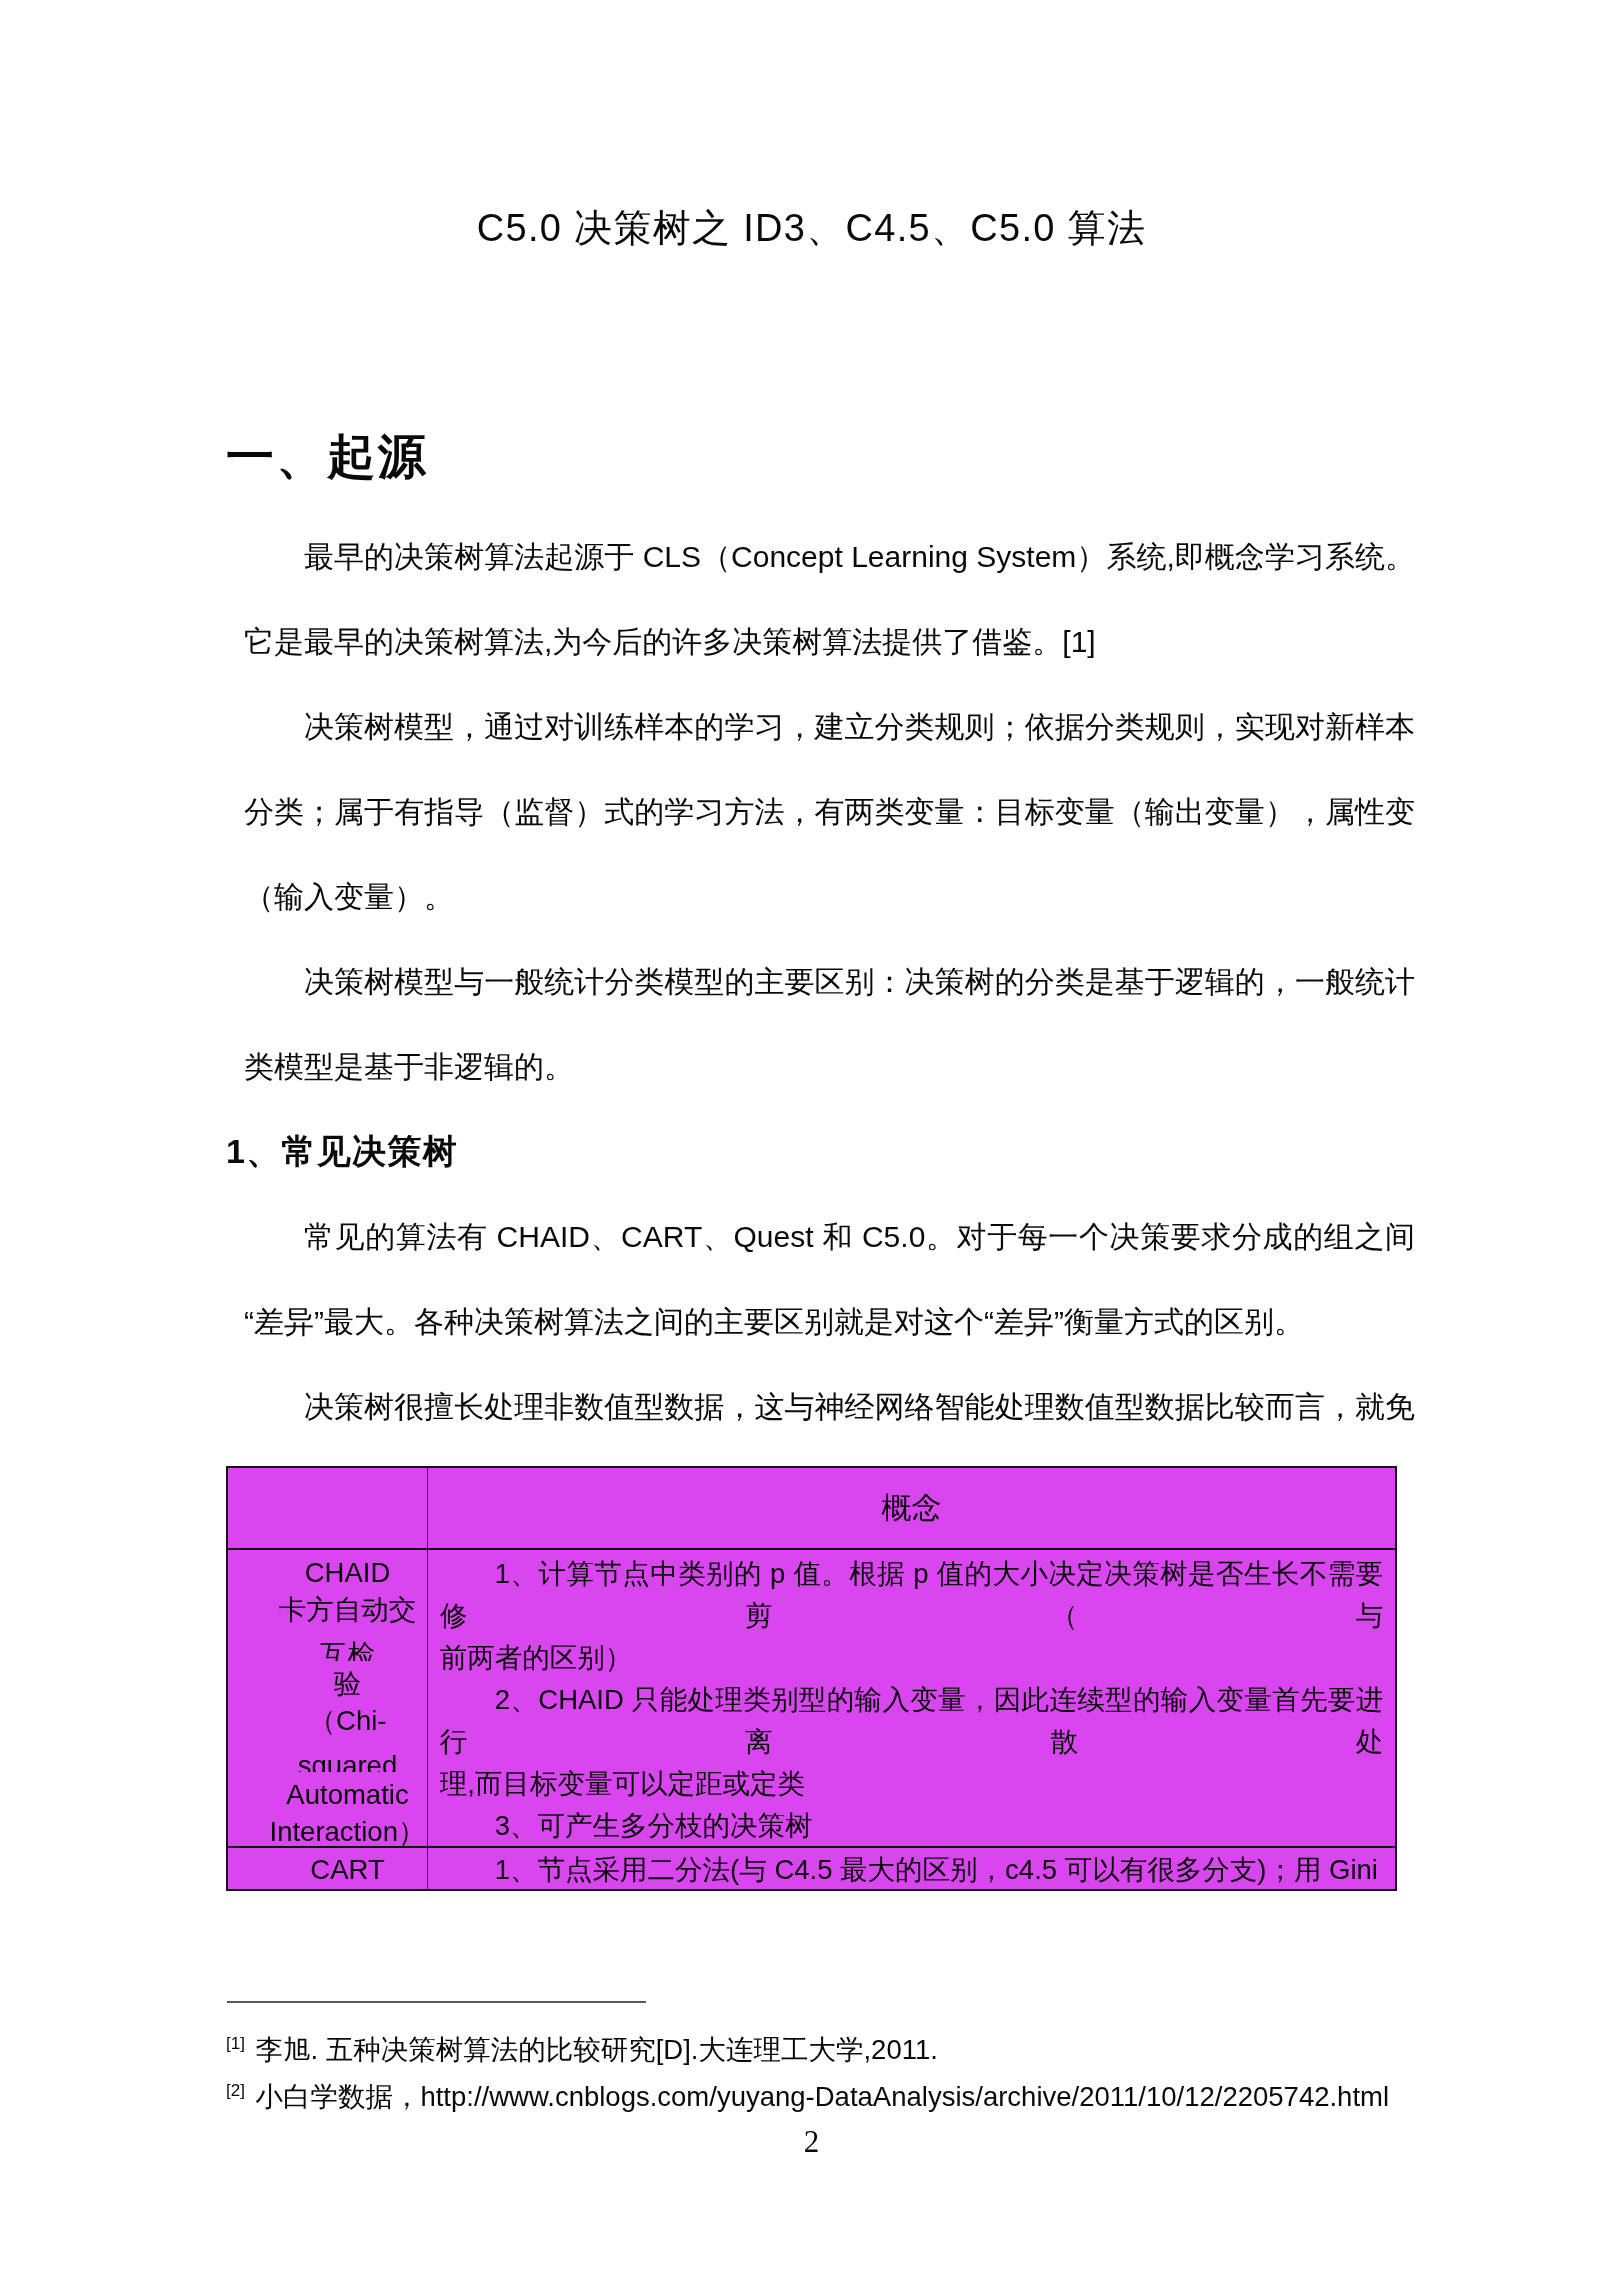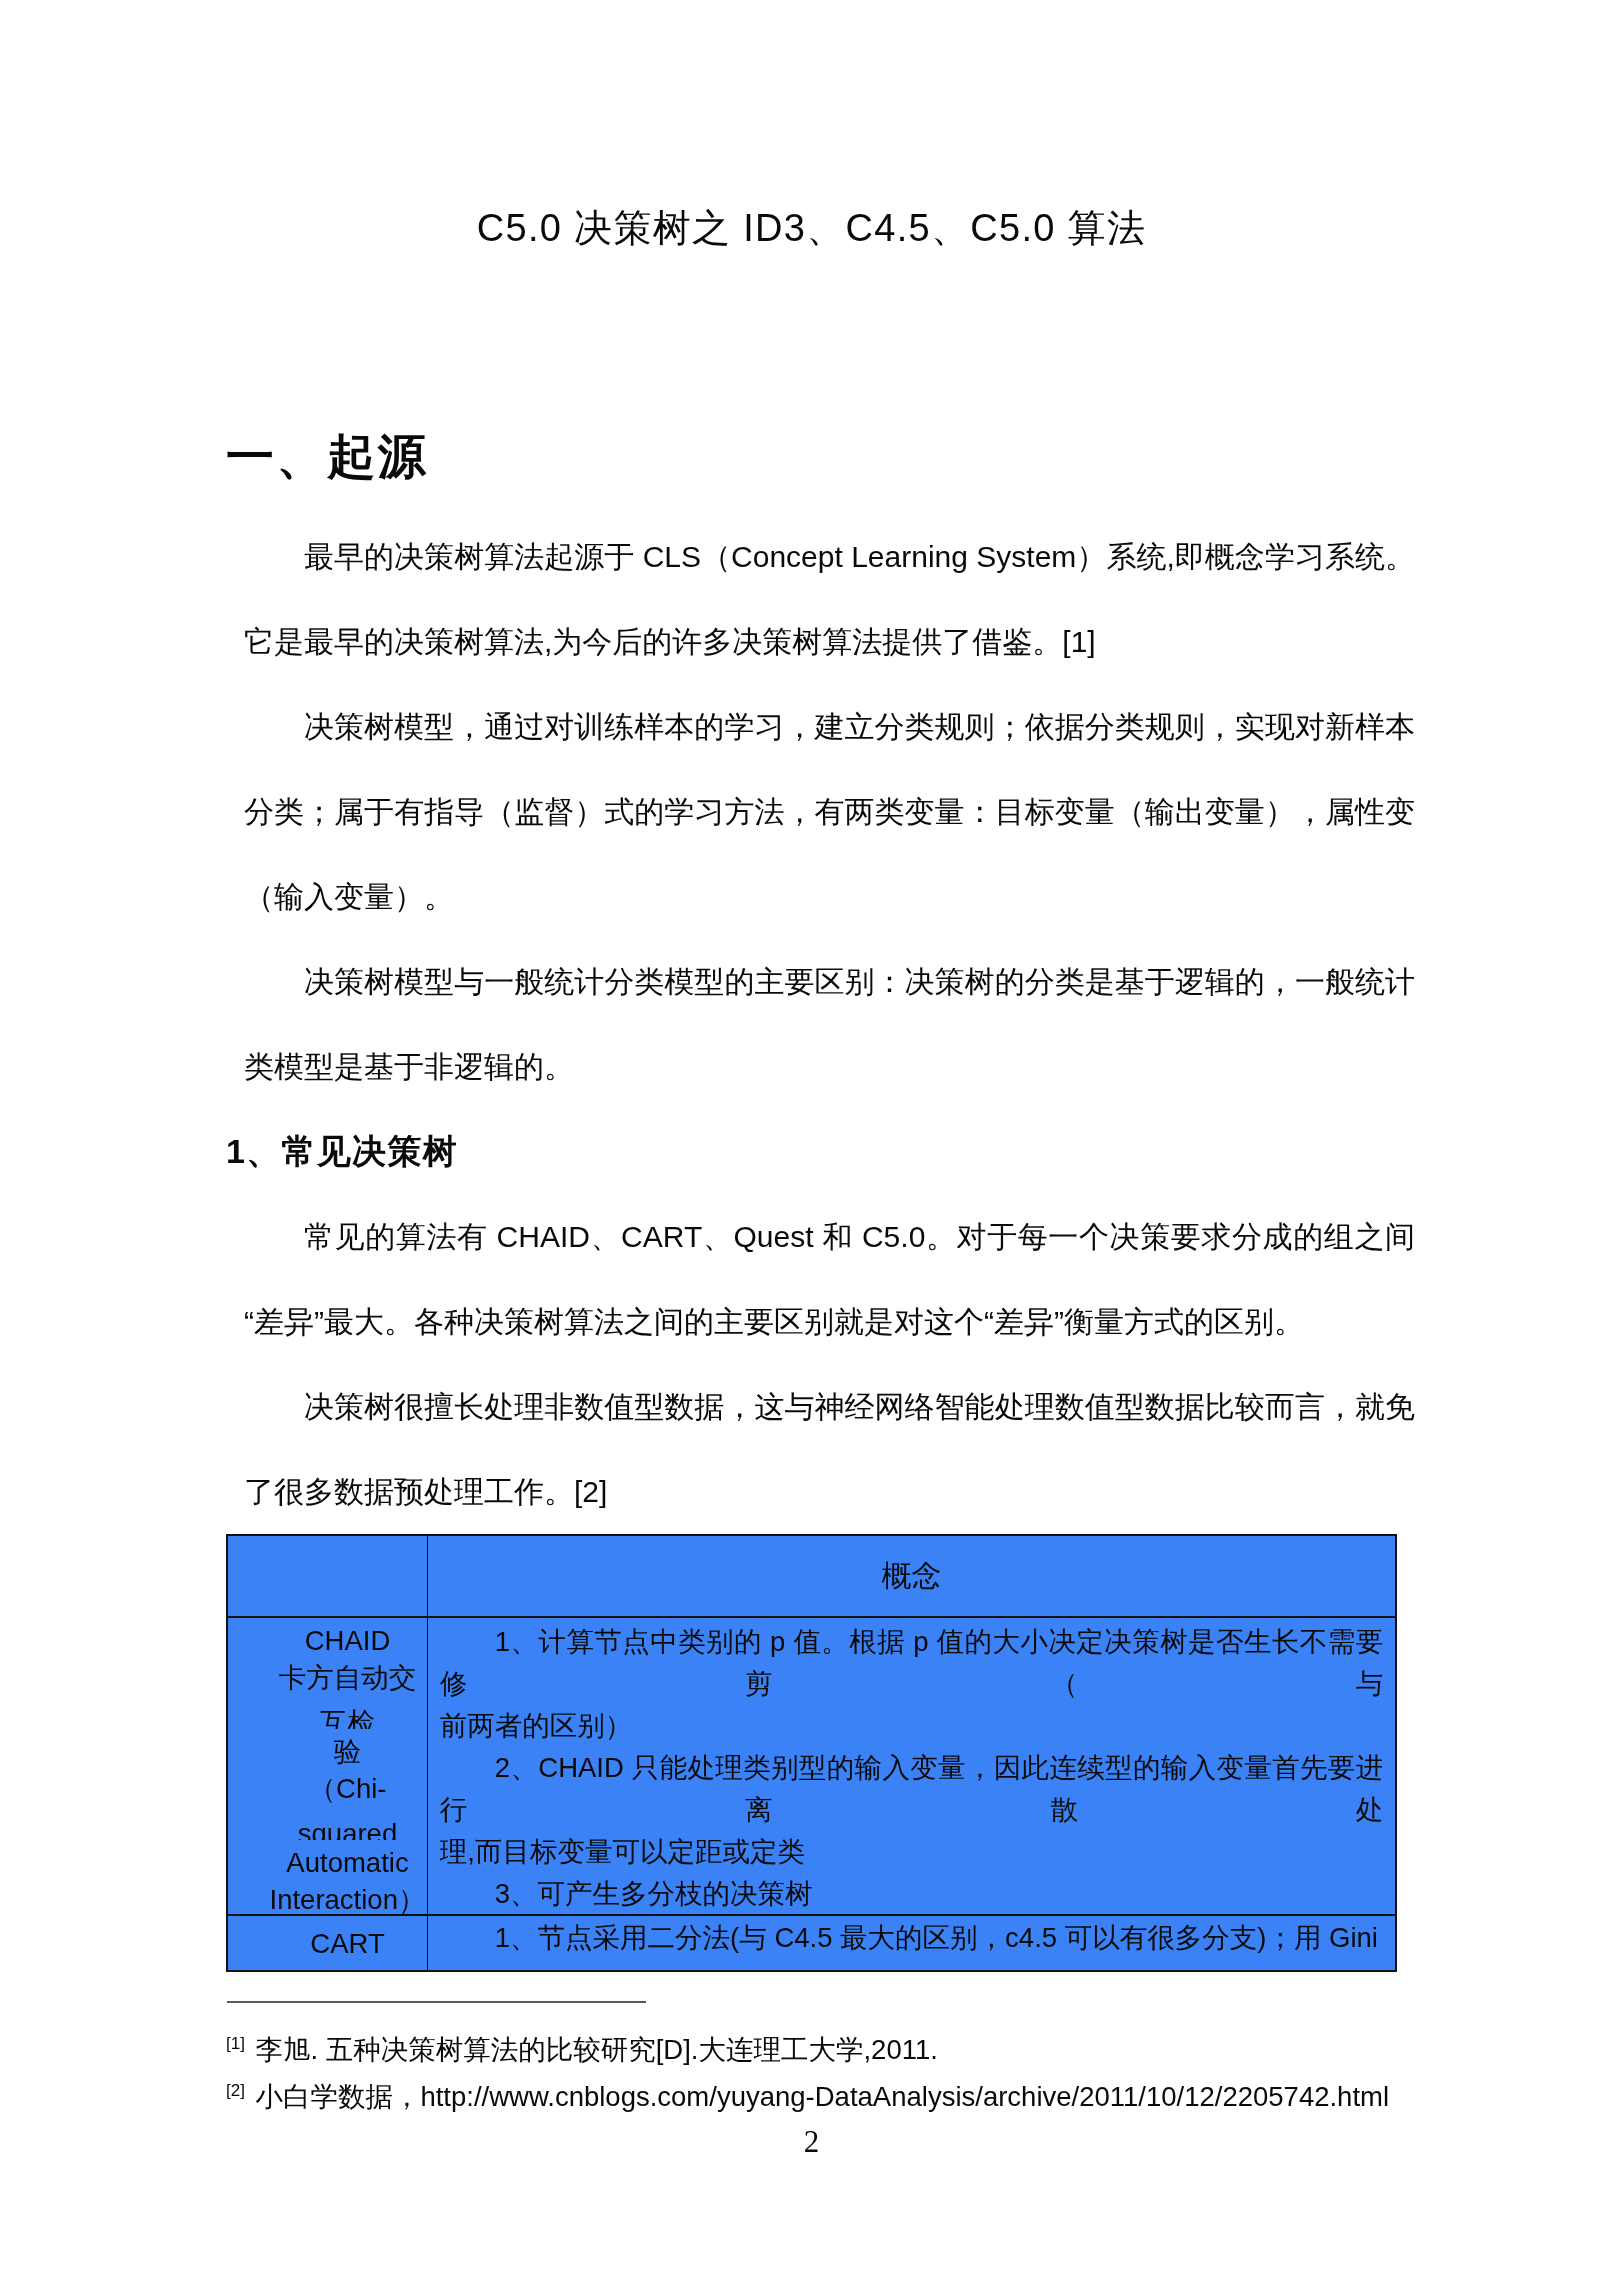--- a/index.html
+++ b/index.html
@@ -45,35 +45,35 @@
   .h-sub {
     position: absolute;
     top: 1109px; left: 226px; width: 1171px; height: 85px;
     font-size: 34px; font-weight: 700; line-height: 85px;
     letter-spacing: 1.3px;
   }
 
   
   .tbl {
     position: absolute;
-    top: 1534px; left: 226px; width: 1171px;
+    top: 1466px; left: 226px; width: 1171px;
     border: 2.6px solid #111111;
-    background: #3b82f6;
+    background: #d946ef;
   }
   .tr { display: flex; width: 100%; }
   .tr + .tr { border-top: 2px solid #111111; }
   .td { overflow: hidden; padding-left: 40px; }
   .td.tleft {
     width: 200px; border-right: 1.3px solid #111111;
     display: flex; flex-direction: column; justify-content: center;
   }
   .td.tright { flex: 1; padding: 0 11.8px; }
   .tr.thead { height: 80px; }
   .tr.r-chaid { height: 298px; }
-  .tr.r-cart { height: 56px; }
+  .tr.r-cart { height: 43px; }
   .th-cell {
     font-size: 30px; line-height: 80px; text-align: center; width: 100%;
   }
   .td .line { font-size: 27.5px; overflow: hidden; }
   .tleft .line { text-align: center; line-height: 45px; }
   .r-cart .tleft .line { line-height: 43px; }
   .tright .line { line-height: 42px; text-align: left; }
   .r-chaid .tright { padding-top: 2.6px; }
   .r-cart .tright .line { line-height: 43px; }
   .td .line.indent { text-indent: 55px; }

